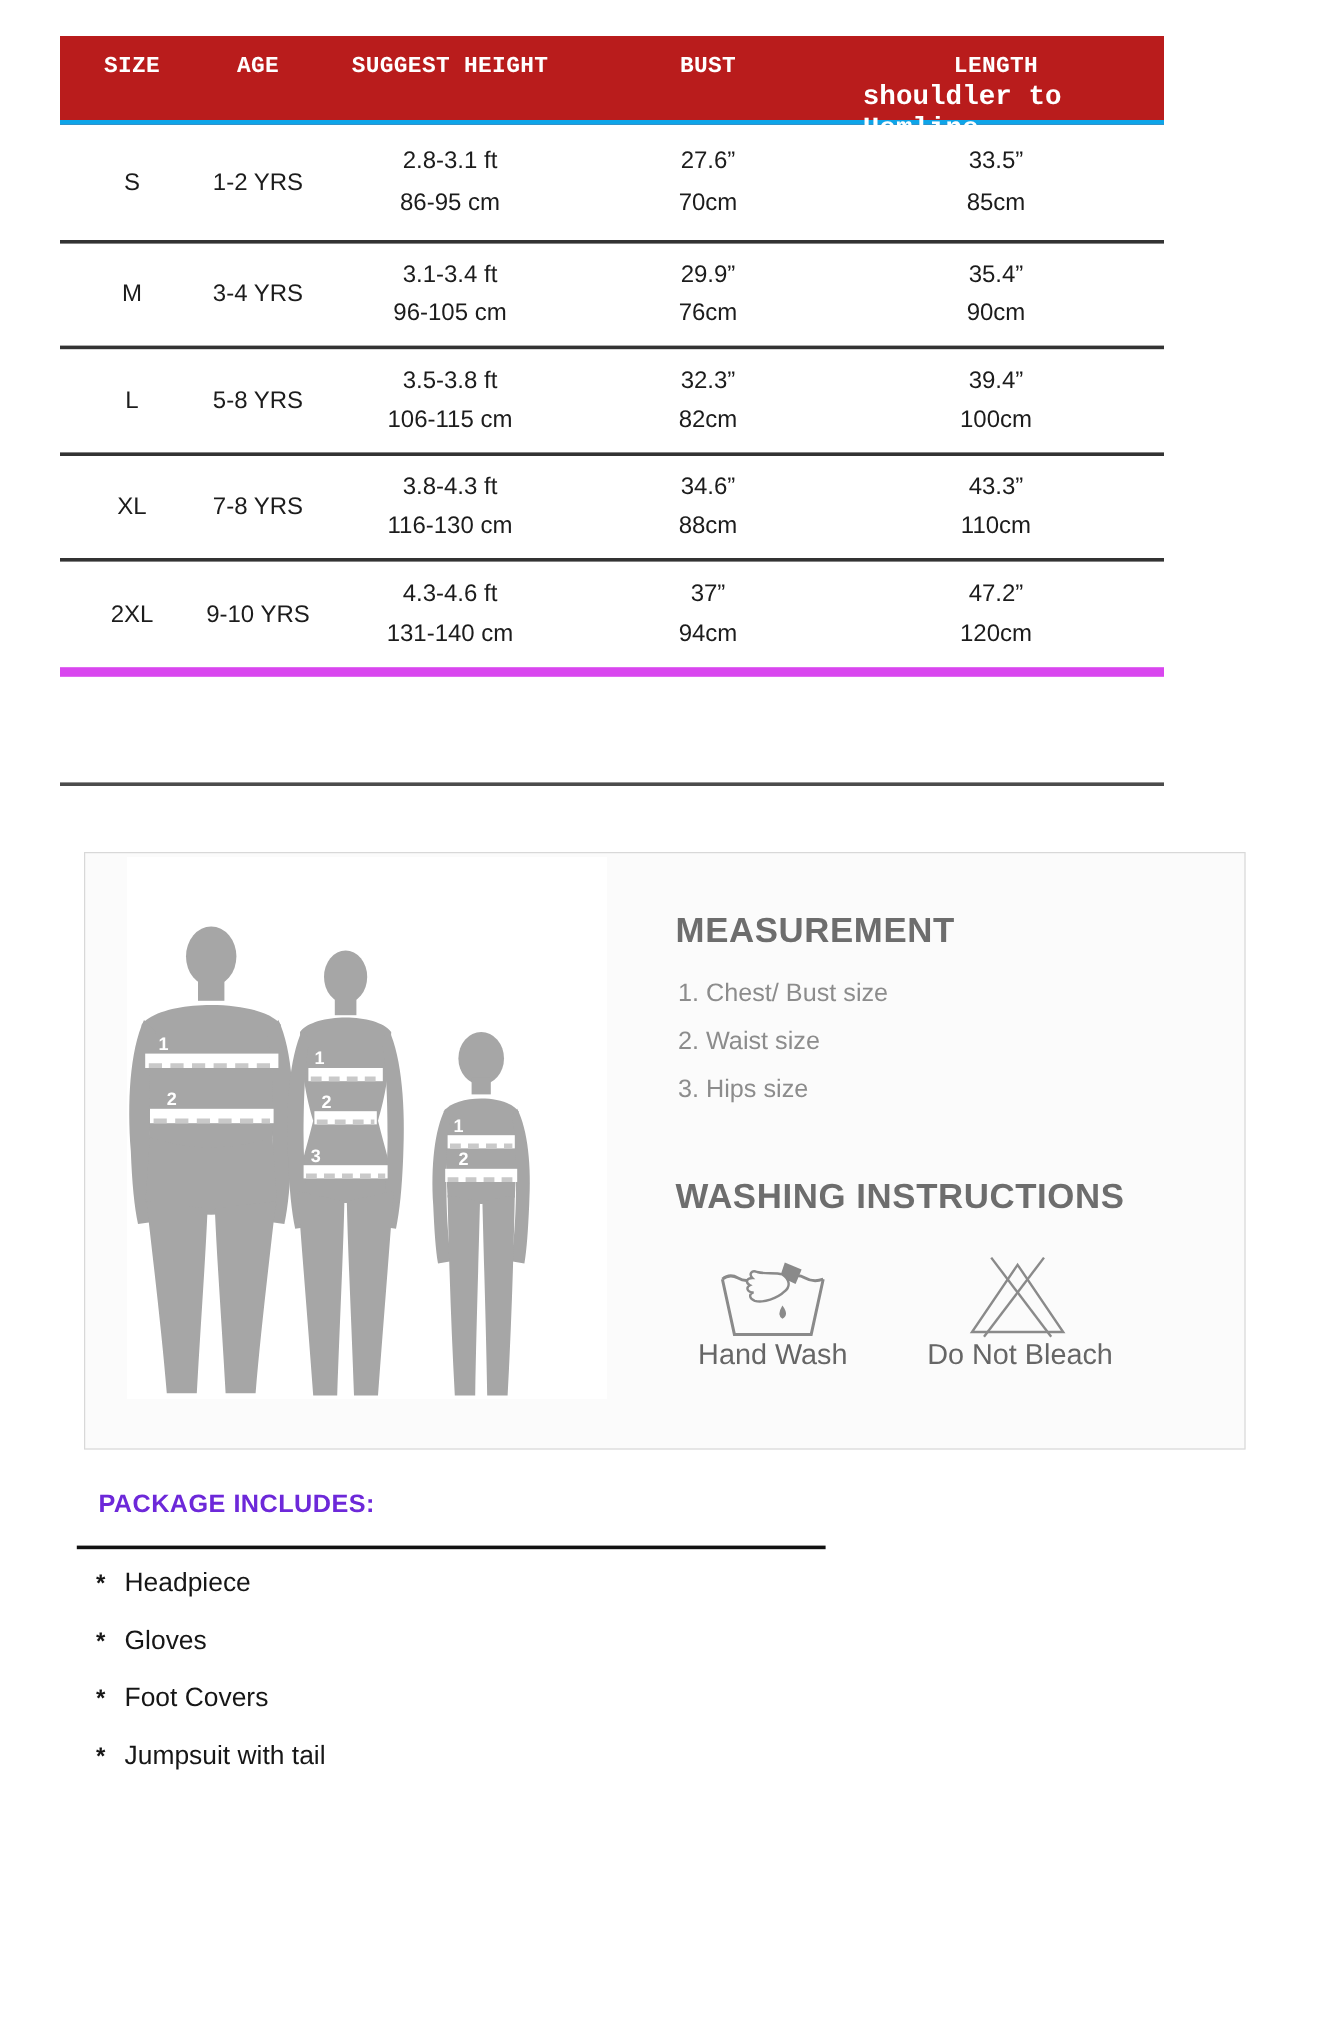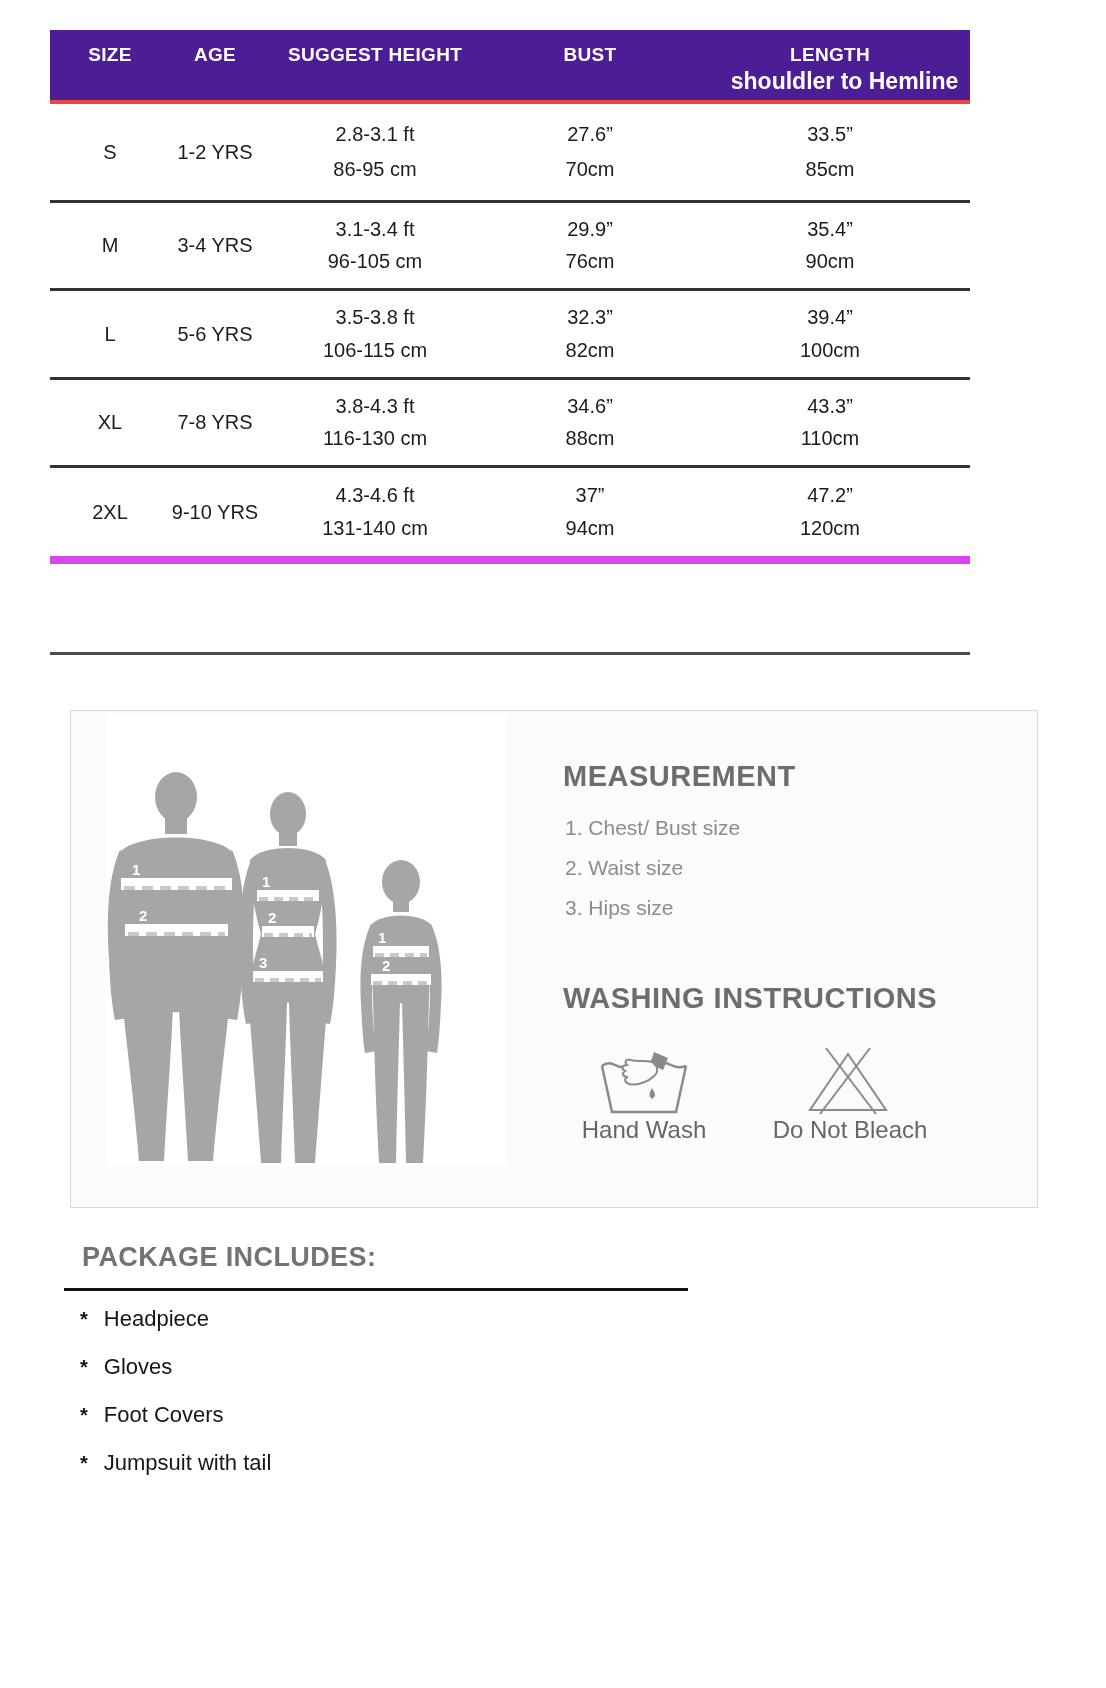--- a/index.html
+++ b/index.html
@@ -1,21 +1,21 @@
 <!DOCTYPE html>
 <html><head>
 <meta charset="utf-8">
 <style>
   html,body{margin:0;padding:0;background:#fff;}
   #page{position:relative;width:1106px;height:1688px;background:#ffffff;
         font-family:"Liberation Sans",sans-serif;overflow:hidden;}
 
   
   .size-table{position:absolute;left:50px;top:30px;width:920px;}
-  .thead{display:flex;background:#4c1d95;height:70px;border-bottom:4px solid #ef4444;color:#fff;}
+  .thead{display:flex;background:#b91c1c;height:70px;border-bottom:4px solid #0ea5e9;color:#fff;font-family:Liberation Mono, monospace;}
   .hcell{display:flex;flex-direction:column;align-items:center;padding-top:14px;
          font-weight:bold;font-size:19px;letter-spacing:0.3px;}
   .hcell .sub{font-size:23px;margin-top:2px;letter-spacing:0;margin-left:29px;}
   .c1{width:120px;}.c2{width:90px;text-align:center;}.c3{width:230px;}.c4{width:200px;}.c5{width:280px;}
   .trow{display:flex;border-bottom:3px solid #333;}
   .trow.r1{height:96px;}
   .trow.r2{height:85px;}
   .trow.r3{height:86px;}
   .trow.r4{height:85px;}
   .trow.r5{height:88px;border-bottom:8px solid #d946ef;}
@@ -38,22 +38,22 @@
 
   .w-title{position:absolute;left:563px;top:982px;font-size:29px;font-weight:bold;
            color:#6d6d6d;letter-spacing:0.5px;}
   .icon-handwash{position:absolute;left:596px;top:1044px;}
   .icon-dnb{position:absolute;left:800px;top:1044px;}
   .icon-label{position:absolute;top:1116px;font-size:24px;color:#666;text-align:center;}
   .lbl-hw{left:560px;width:168px;}
   .lbl-dnb{left:758px;width:184px;}
 
   
-  .p-title{position:absolute;left:82px;top:1242px;font-size:27px;font-weight:bold;
-           color:#737373;letter-spacing:0.4px;}
+  .p-title{position:absolute;left:82px;top:1242px;font-size:21px;font-weight:bold;
+           color:#6d28d9;letter-spacing:0.4px;}
   .p-underline{position:absolute;left:64px;top:1288px;width:624px;height:3px;background:#111;}
   .p-items{position:absolute;left:80px;top:1306px;}
   .p-item{display:flex;align-items:baseline;gap:16px;height:48px;font-size:22px;color:#161616;}
   .p-item .bullet{font-weight:bold;font-size:20px;}
 </style>
 </head>
 <body>
 
 <div id="page">
 
@@ -117,21 +117,21 @@
           <span>35.4”</span>
           <span>90cm</span>
         </div>
     </div>
 
     <div class="trow r3">
       <div class="cell c1">
           <span>L</span>
         </div>
       <div class="cell c2">
-          <span>5-6 YRS</span>
+          <span>5-8 YRS</span>
         </div>
       <div class="cell c3 two">
           <span>3.5-3.8 ft</span>
           <span>106-115 cm</span>
         </div>
       <div class="cell c4 two">
           <span>32.3”</span>
           <span>82cm</span>
         </div>
       <div class="cell c5 two">

